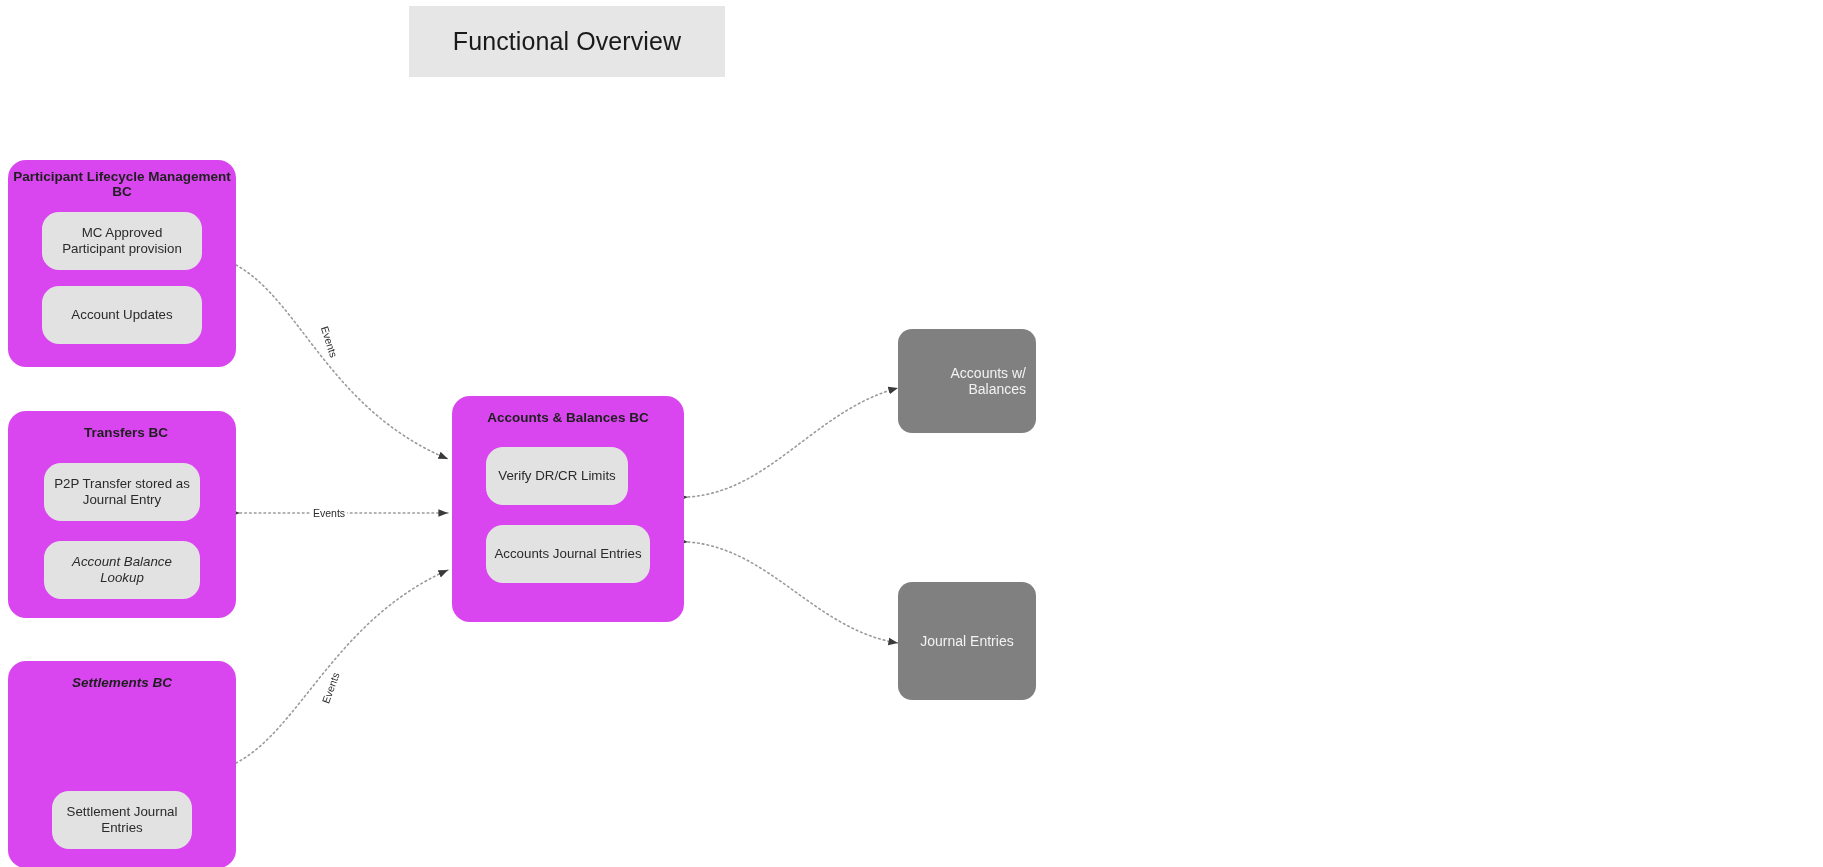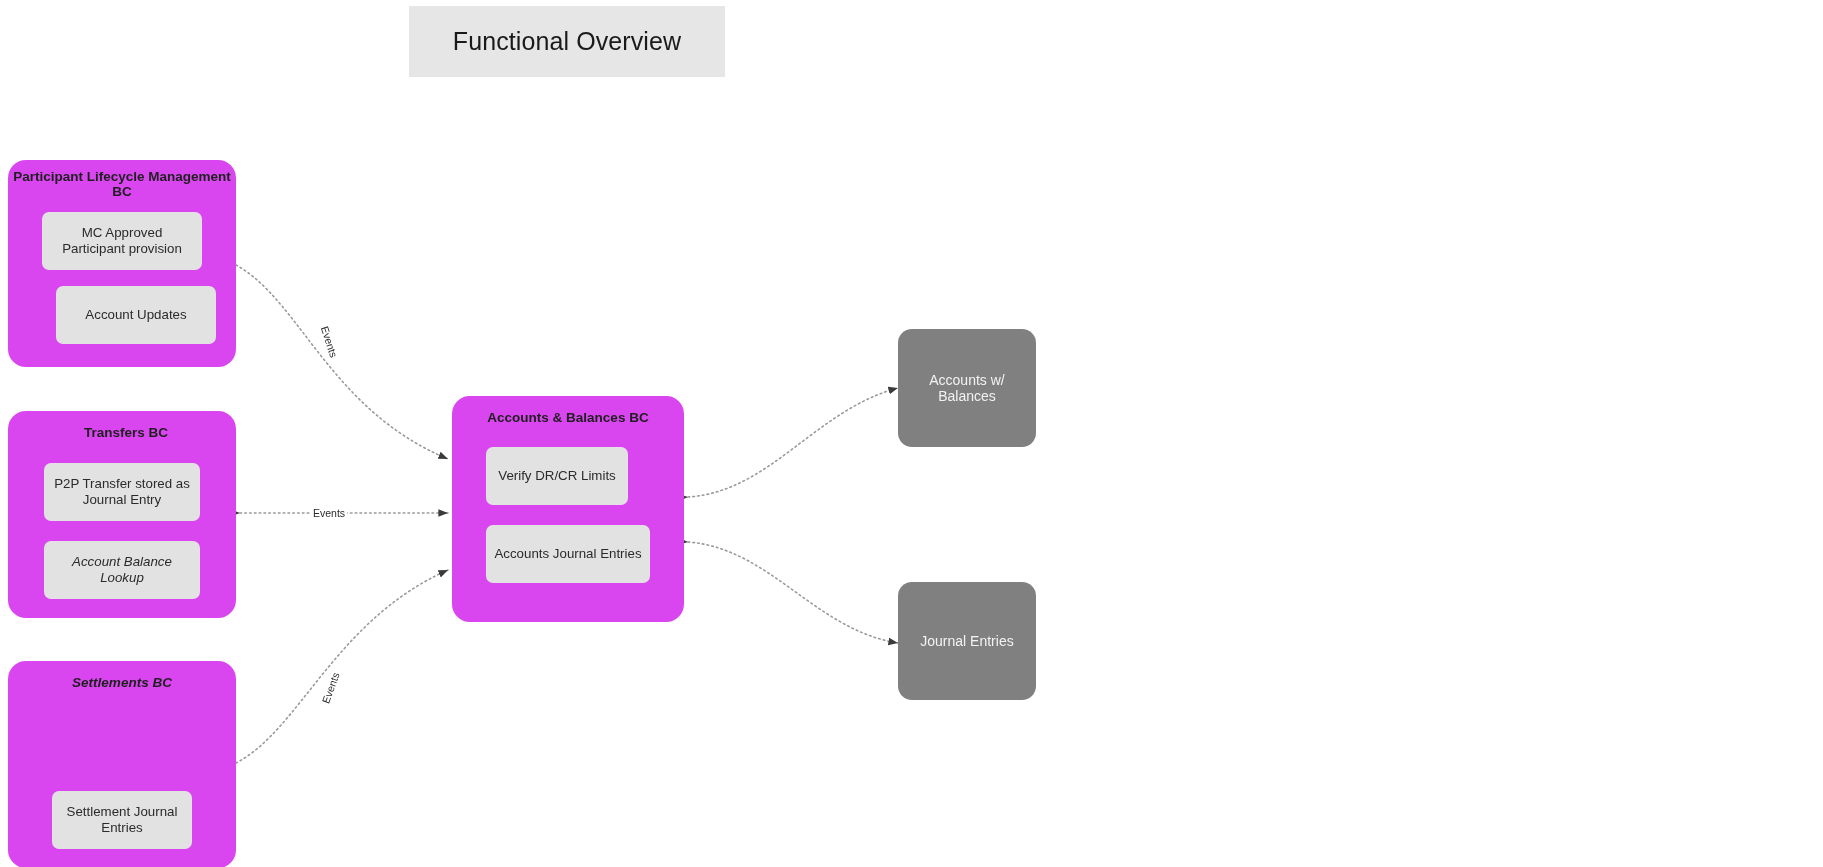--- a/index.html
+++ b/index.html
@@ -53,21 +53,21 @@
     right: 0;
     text-align: center;
     font-size: 13.5px;
     font-weight: bold;
     color: #1f1f1f;
     line-height: 1.12;
   }
   .node {
     position: absolute;
     background: #e2e2e2;
-    border-radius: 7px;
+    border-radius: 17px;
     display: flex;
     align-items: center;
     justify-content: center;
     text-align: center;
     font-size: 13.3px;
     color: #2b2b2b;
     line-height: 1.2;
     box-sizing: border-box;
     padding: 4px 8px;
   }
@@ -153,37 +153,37 @@
       <rect class="label-bg" x="-17" y="-7" width="34" height="14"></rect>
       <text class="edge-label" x="0" y="3.5" text-anchor="middle">Events</text>
     </g>
   </svg>
 
   <div class="title-box">Functional Overview</div>
 
   <div class="bc" style="left:8px; top:160px; width:228px; height:207px;">
     <div class="bc-title" style="top:9px;">Participant Lifecycle Management BC</div>
     <div class="node" style="left:34px; top:52px; width:160px; height:58px;">MC Approved Participant provision</div>
-    <div class="node" style="left:34px; top:126px; width:160px; height:58px;margin-left:14px;">Account Updates</div>
+    <div class="node" style="left:34px; top:126px; width:160px; height:58px;">Account Updates</div>
   </div>
 
   <div class="bc" style="left:8px; top:411px; width:228px; height:207px;">
     <div class="bc-title" style="top:14px;padding-left:8px;">Transfers BC</div>
     <div class="node" style="left:36px; top:52px; width:156px; height:58px;">P2P Transfer stored as Journal Entry</div>
     <div class="node" style="left:36px; top:130px; width:156px; height:58px;font-style:italic;">Account Balance Lookup</div>
   </div>
 
   <div class="bc" style="left:8px; top:661px; width:228px; height:207px;">
     <div class="bc-title" style="top:14px;font-style:italic;">Settlements BC</div>
     <div class="node" style="left:44px; top:130px; width:140px; height:58px;">Settlement Journal Entries</div>
   </div>
 
   <div class="bc" style="left:452px; top:396px; width:232px; height:226px;">
     <div class="bc-title" style="top:14px;text-align:center;">Accounts &amp; Balances BC</div>
     <div class="node" style="left:34px; top:51px; width:142px; height:58px;">Verify DR/CR Limits</div>
     <div class="node" style="left:34px; top:129px; width:164px; height:58px;">Accounts Journal Entries</div>
   </div>
 
-  <div class="store" style="left:898px; top:329px; width:138px; height:118px;">Accounts w/ Balances</div>
+  <div class="store" style="left:898px; top:329px; width:138px; height:104px;text-align:right;">Accounts w/ Balances</div>
 
   <div class="store" style="left:898px; top:582px; width:138px; height:118px;">Journal Entries</div>
 
 </div>
 
 </body></html>

